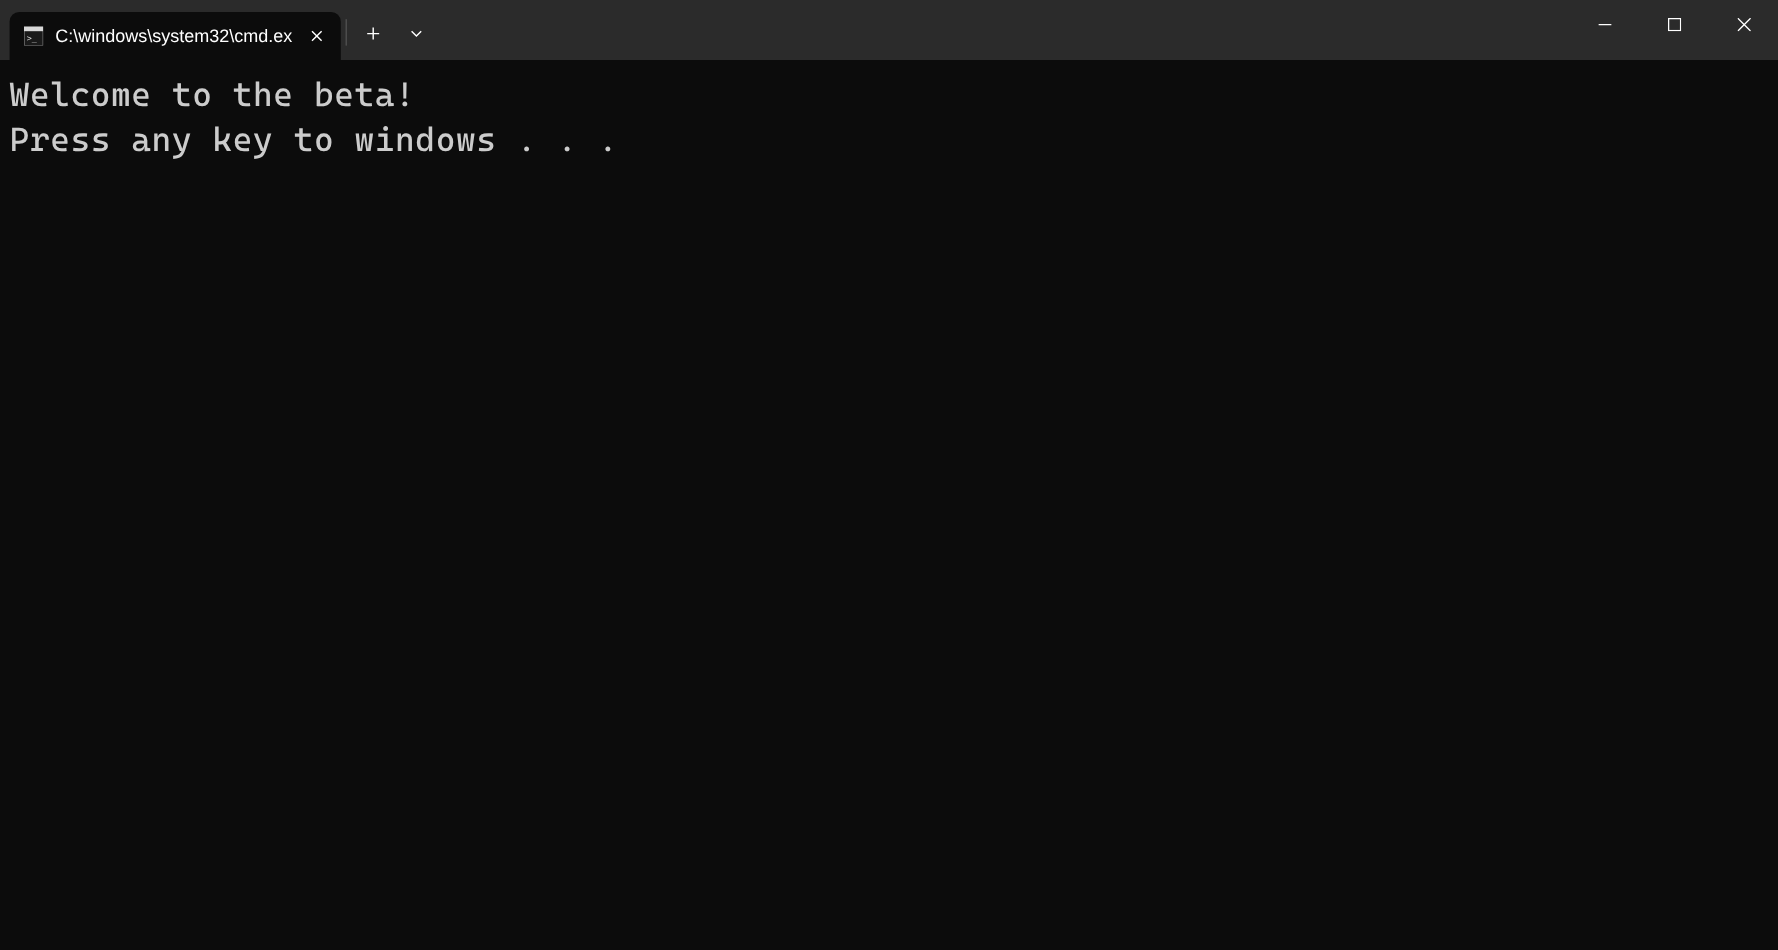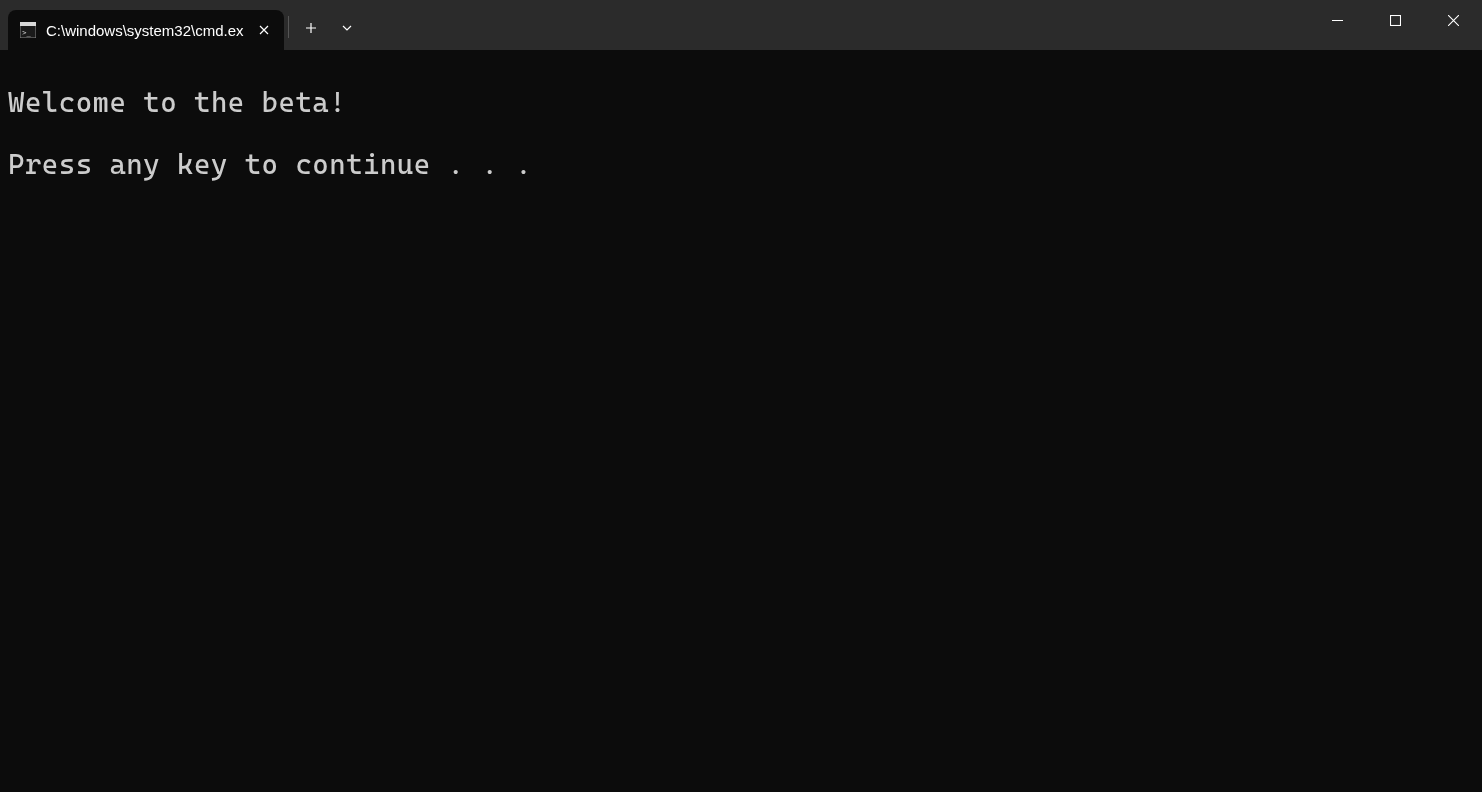--- a/index.html
+++ b/index.html
@@ -121,21 +121,20 @@
       overflow: hidden;
     }
     .terminal-line {
       font-family: 'Cascadia Mono', 'Cascadia Code', Consolas, 'Courier New', monospace;
       font-size: 28px;
       font-weight: 500;
       line-height: 1.35;
       color: #cccccc;
       white-space: pre;
       letter-spacing: 0.5px;
-      margin-top: 24px;
     }
   </style>
 </head>
 <body>
 
 <div class="titlebar">
   <div class="tabs-area">
     <div class="tab">
       <span class="tab-icon">
         <svg viewBox="0 0 16 16">
@@ -179,14 +178,14 @@
     <div class="win-btn close">
       <svg viewBox="0 0 11 11">
           <path d="M0 0 L11 11 M11 0 L0 11" stroke="currentColor" stroke-width="1.1"></path>
         </svg>
     </div>
   </div>
 </div>
 
 <div class="terminal-body">
   <div class="terminal-line">Welcome to the beta!</div>
-  <div class="terminal-line">Press any key to continue . . .</div>
+  <div class="terminal-line">Press any key to windows . . .</div>
 </div>
 
 </body></html>

